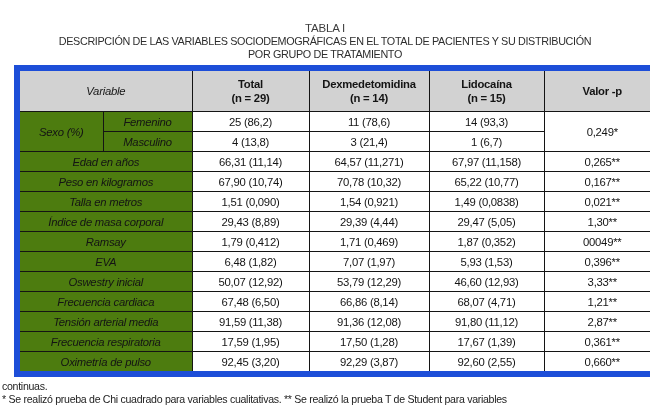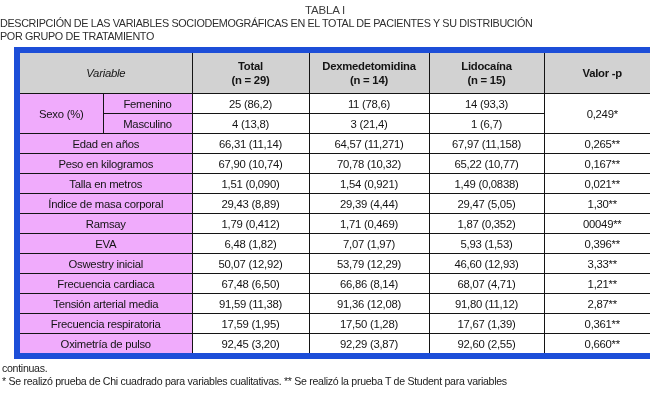--- a/index.html
+++ b/index.html
@@ -3,32 +3,32 @@
 <meta charset="utf-8">
 <style>
   html,body { margin:0; padding:0; background:#ffffff; }
   .page {
     position:relative;
     width:650px; height:407px;
     background:#ffffff;
     font-family:"Liberation Sans", sans-serif;
     color:#1a1a1a;
     box-sizing:border-box;
-    padding-top:3px;
+    padding-top:21px;
     overflow:hidden;
   }
   .title {
     text-align:center;
     font-size:11.5px;
     letter-spacing:-0.2px;
     color:#3d3d3d;
     line-height:14px;
   }
   .subtitle {
-    text-align:left;
+    text-align:center;
     font-size:10.8px;
     letter-spacing:-0.35px;
     color:#2e2e2e;
     line-height:13px;
     white-space:nowrap;
   }
   table.main {
     border-collapse:collapse;
     table-layout:fixed;
     width:646px;
@@ -48,21 +48,22 @@
   thead th {
     background:#d2d2d2;
     font-weight:bold;
     height:40px;
     border-bottom:2px solid #141414;
   }
   thead th.var-head { font-style:italic; font-weight:normal; }
   .hdr-line { display:block; line-height:14px; }
   tbody td { height:19px; background:#ffffff; }
   td.glabel, td.slabel, td.rlabel {
-    background:#f0abfc;
+    background:#4d7c0f;
+    font-style:italic;
   }
   .footnote {
     margin:3px 2px 0 2px;
     font-size:10.6px;
     letter-spacing:-0.3px;
     line-height:12.5px;
     color:#222222;
   }
   .footnote div { white-space:nowrap; }
 </style>

